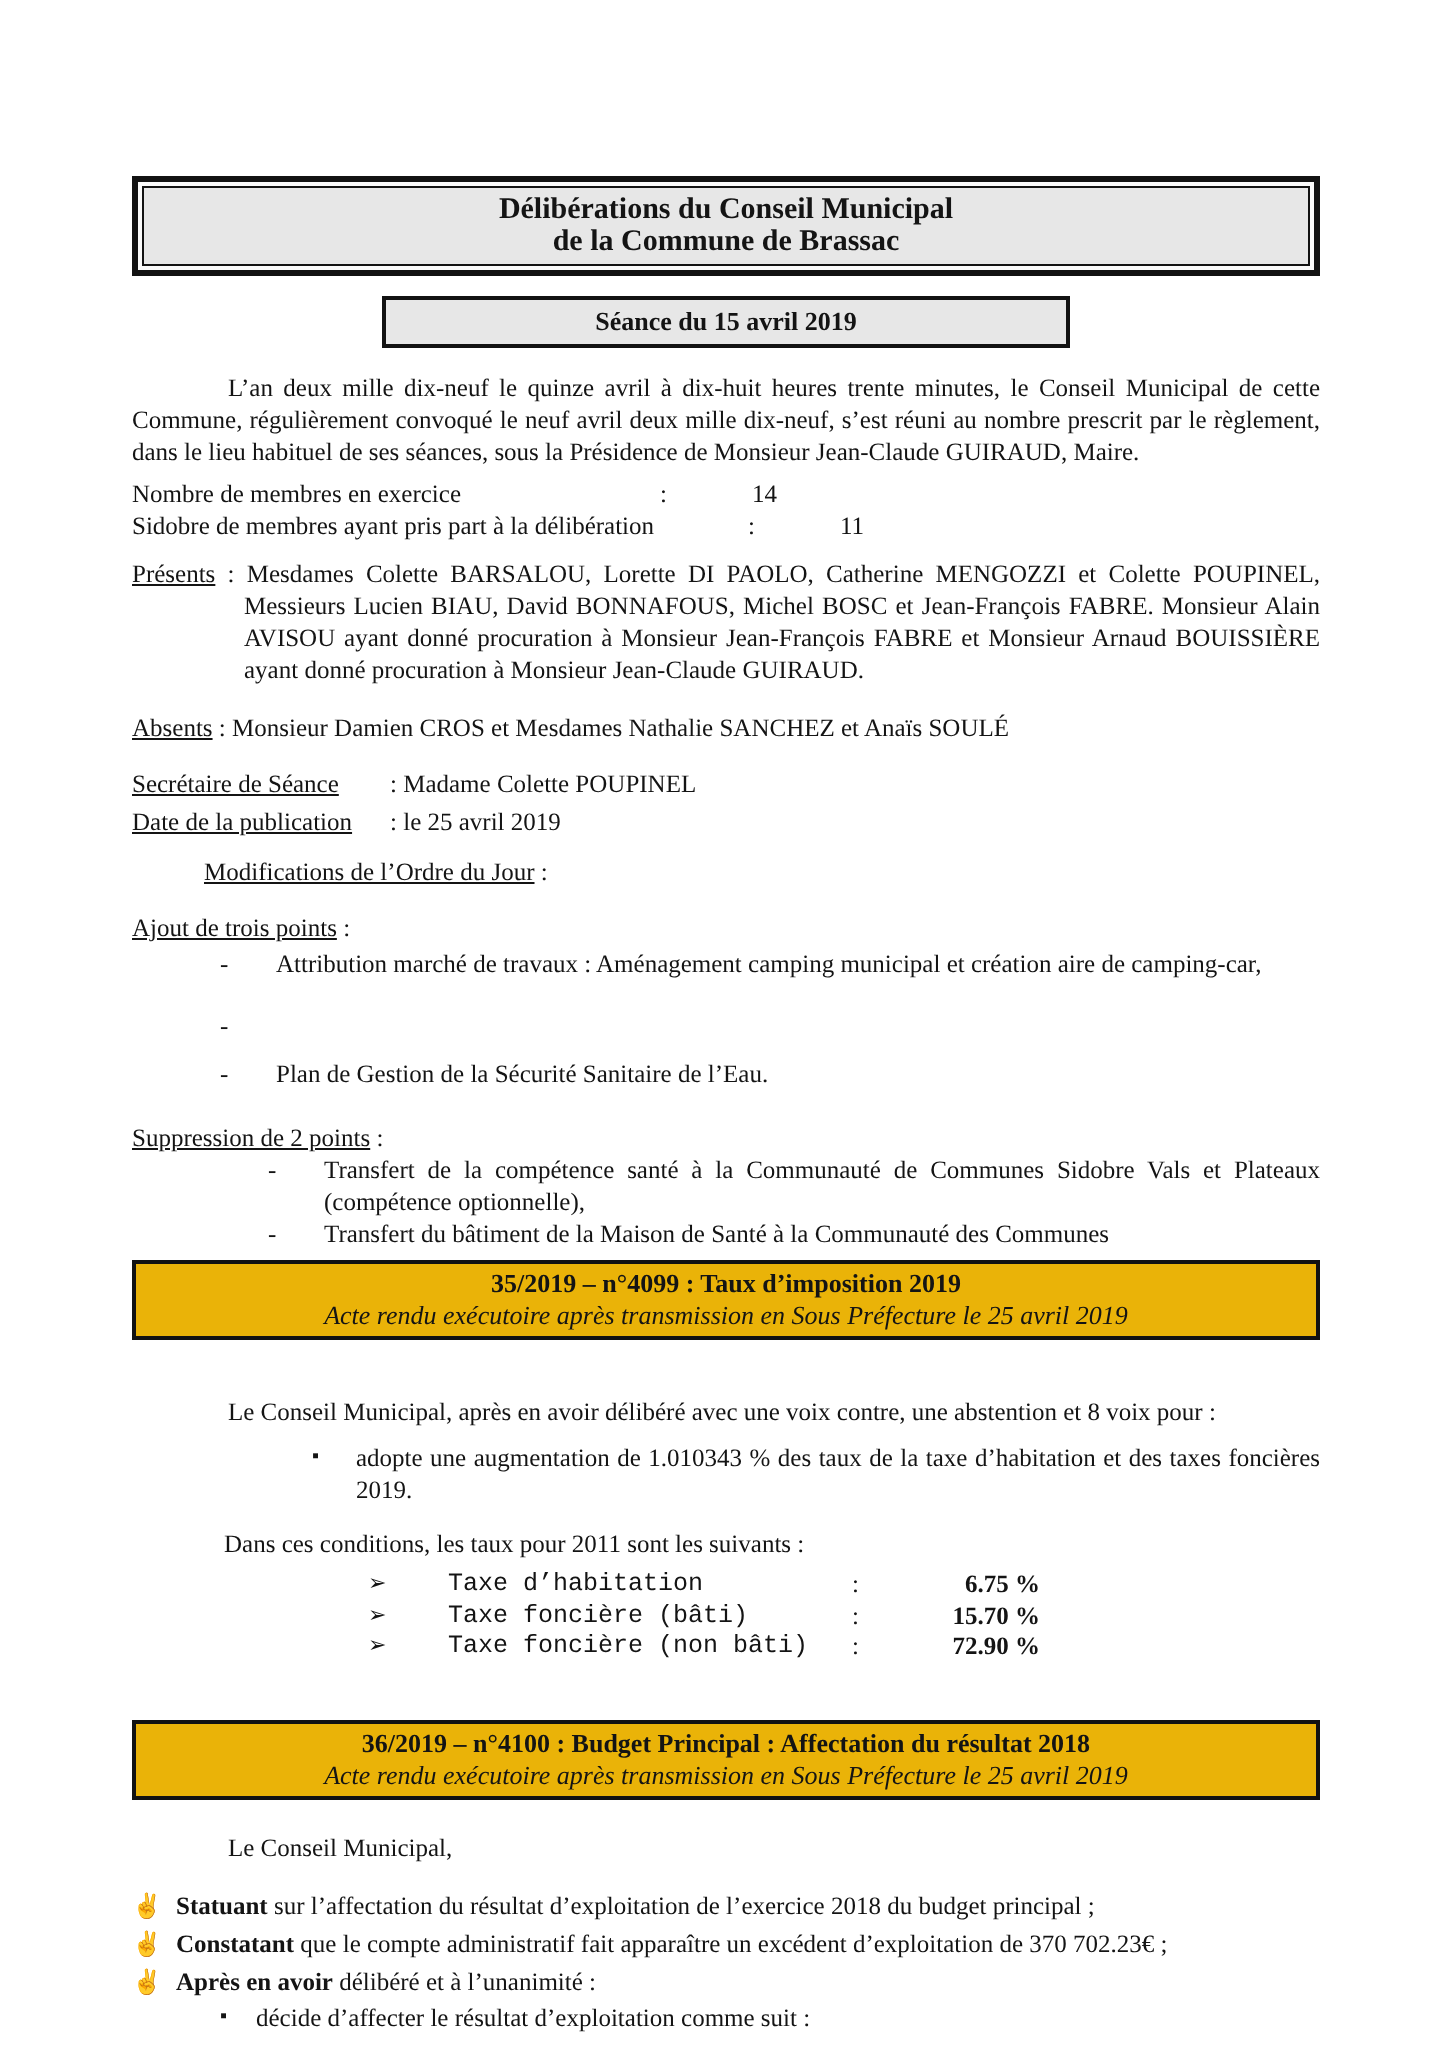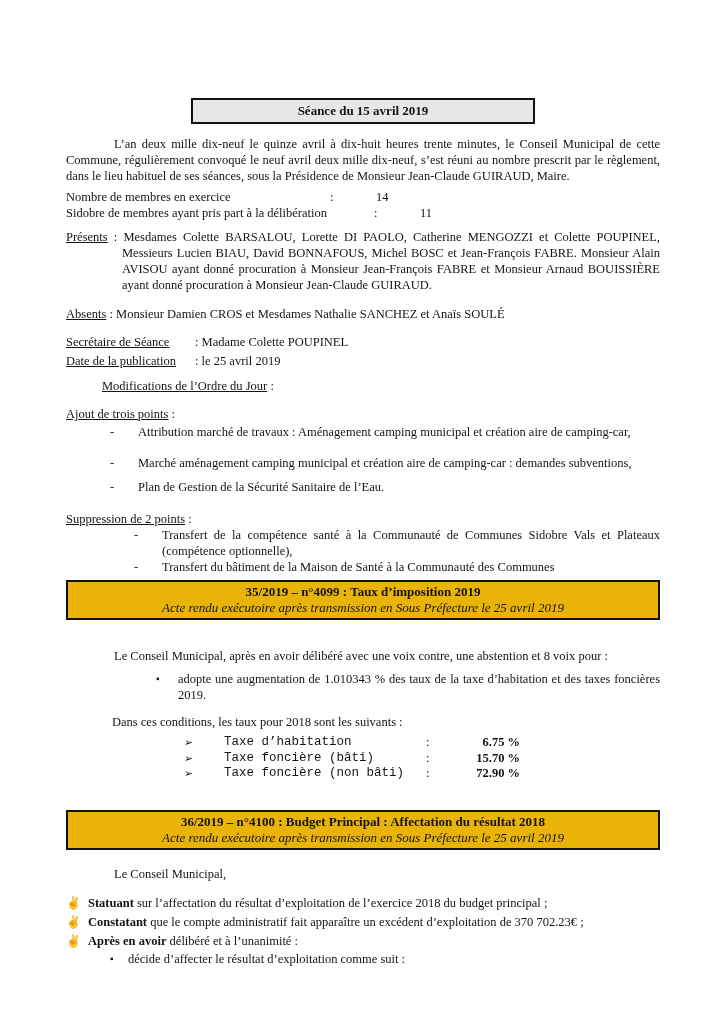--- a/index.html
+++ b/index.html
@@ -84,20 +84,26 @@
   .res-item .hand { width:22px; flex:0 0 22px; font-size:12px; }
   .sub-bullet { display:flex; padding-left:44px; }
   .sub-bullet .sq { width:18px; flex:0 0 18px; font-size:10px; }
 </style>
 </head>
 <body>
 
 <div class="page">
   <div class="inner">
 
+    <div class="hdr-outer">
+      <div class="hdr-inner">
+        <div class="hdr-line">Délibérations du Conseil Municipal</div>
+        <div class="hdr-line">de la Commune de Brassac</div>
+      </div>
+    </div>
 
     <div class="session-box">
       <span>Séance du 15 avril 2019</span>
     </div>
 
     <p class="p-intro just ind">L’an deux mille dix-neuf le quinze avril à dix-huit heures trente minutes, le Conseil Municipal de cette Commune, régulièrement convoqué le neuf avril deux mille dix-neuf, s’est réuni au nombre prescrit par le règlement, dans le lieu habituel de ses séances, sous la Présidence de Monsieur Jean-Claude GUIRAUD, Maire.</p>
 
     <div class="members">
       <div class="mrow">
         <span class="mlabel-1">Nombre de membres en exercice</span>
@@ -127,21 +133,20 @@
     <div class="heading-mod"><span class="u">Modifications de l’Ordre du Jour</span><span> :</span></div>
 
     <div class="list-heading"><span class="u">Ajout de trois points</span><span> :</span></div>
 
     <div class="dash-item add-1">
       <span class="dash">-</span>
       <span class="txt">Attribution marché de travaux : Aménagement camping municipal et création aire de camping-car,</span>
     </div>
     <div class="dash-item add-2">
       <span class="dash">-</span>
-      <span class="txt">Marché aménagement camping municipal et création aire de camping-car : demandes subventions,</span>
     </div>
     <div class="dash-item add-3">
       <span class="dash">-</span>
       <span class="txt">Plan de Gestion de la Sécurité Sanitaire de l’Eau.</span>
     </div>
 
     <div class="list-heading sup-heading"><span class="u">Suppression de 2 points</span><span> :</span></div>
 
     <div class="sup-item">
       <span class="dash">-</span>
@@ -157,21 +162,21 @@
       <div class="s">Acte rendu exécutoire après transmission en Sous Préfecture le 25 avril 2019</div>
     </div>
 
     <p class="p-delib1 just ind">Le Conseil Municipal, après en avoir délibéré avec une voix contre, une abstention et 8 voix pour :</p>
 
     <div class="sq-item">
       <span class="sq">▪</span>
       <span class="txt">adopte une augmentation de 1.010343 % des taux de la taxe d’habitation et des taxes foncières 2019.</span>
     </div>
 
-    <div class="rates-intro">Dans ces conditions, les taux pour 2018 sont les suivants :</div>
+    <div class="rates-intro">Dans ces conditions, les taux pour 2011 sont les suivants :</div>
 
     <div class="rates">
       <div class="rate-row">
         <span class="arr">➢</span>
         <span class="lbl">Taxe d’habitation</span>
         <span class="cln">:</span>
         <span class="val">6.75 %</span>
       </div>
       <div class="rate-row">
         <span class="arr">➢</span>

